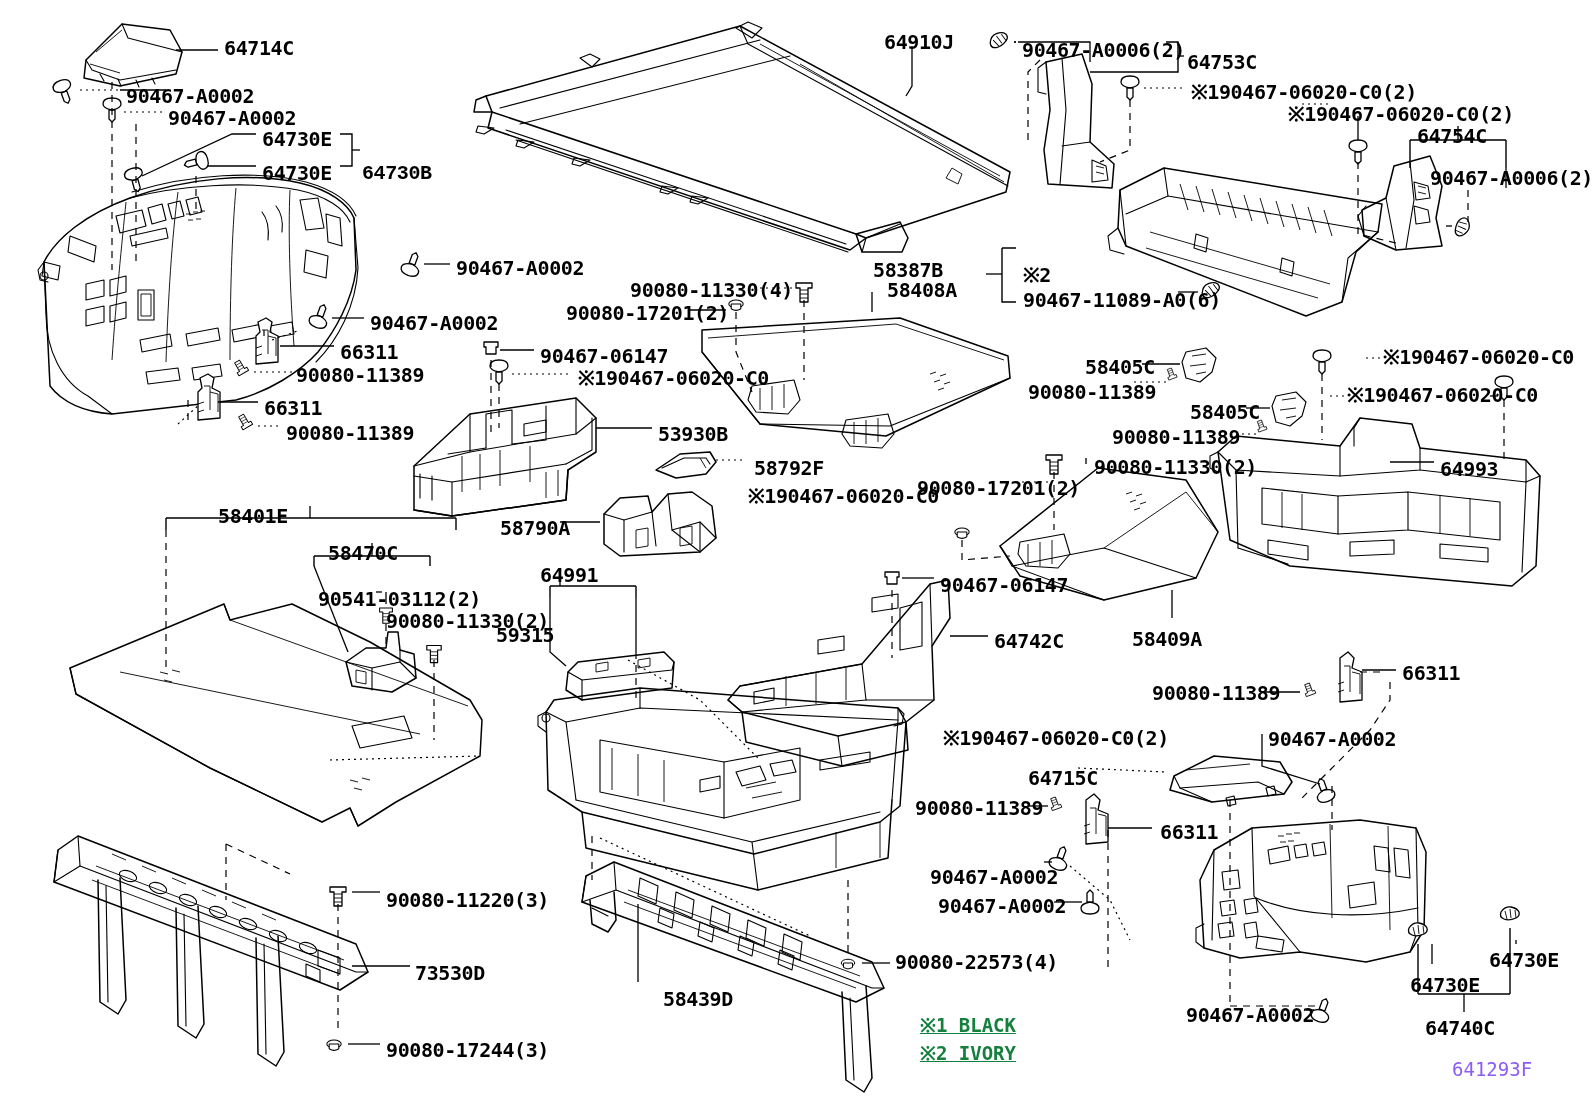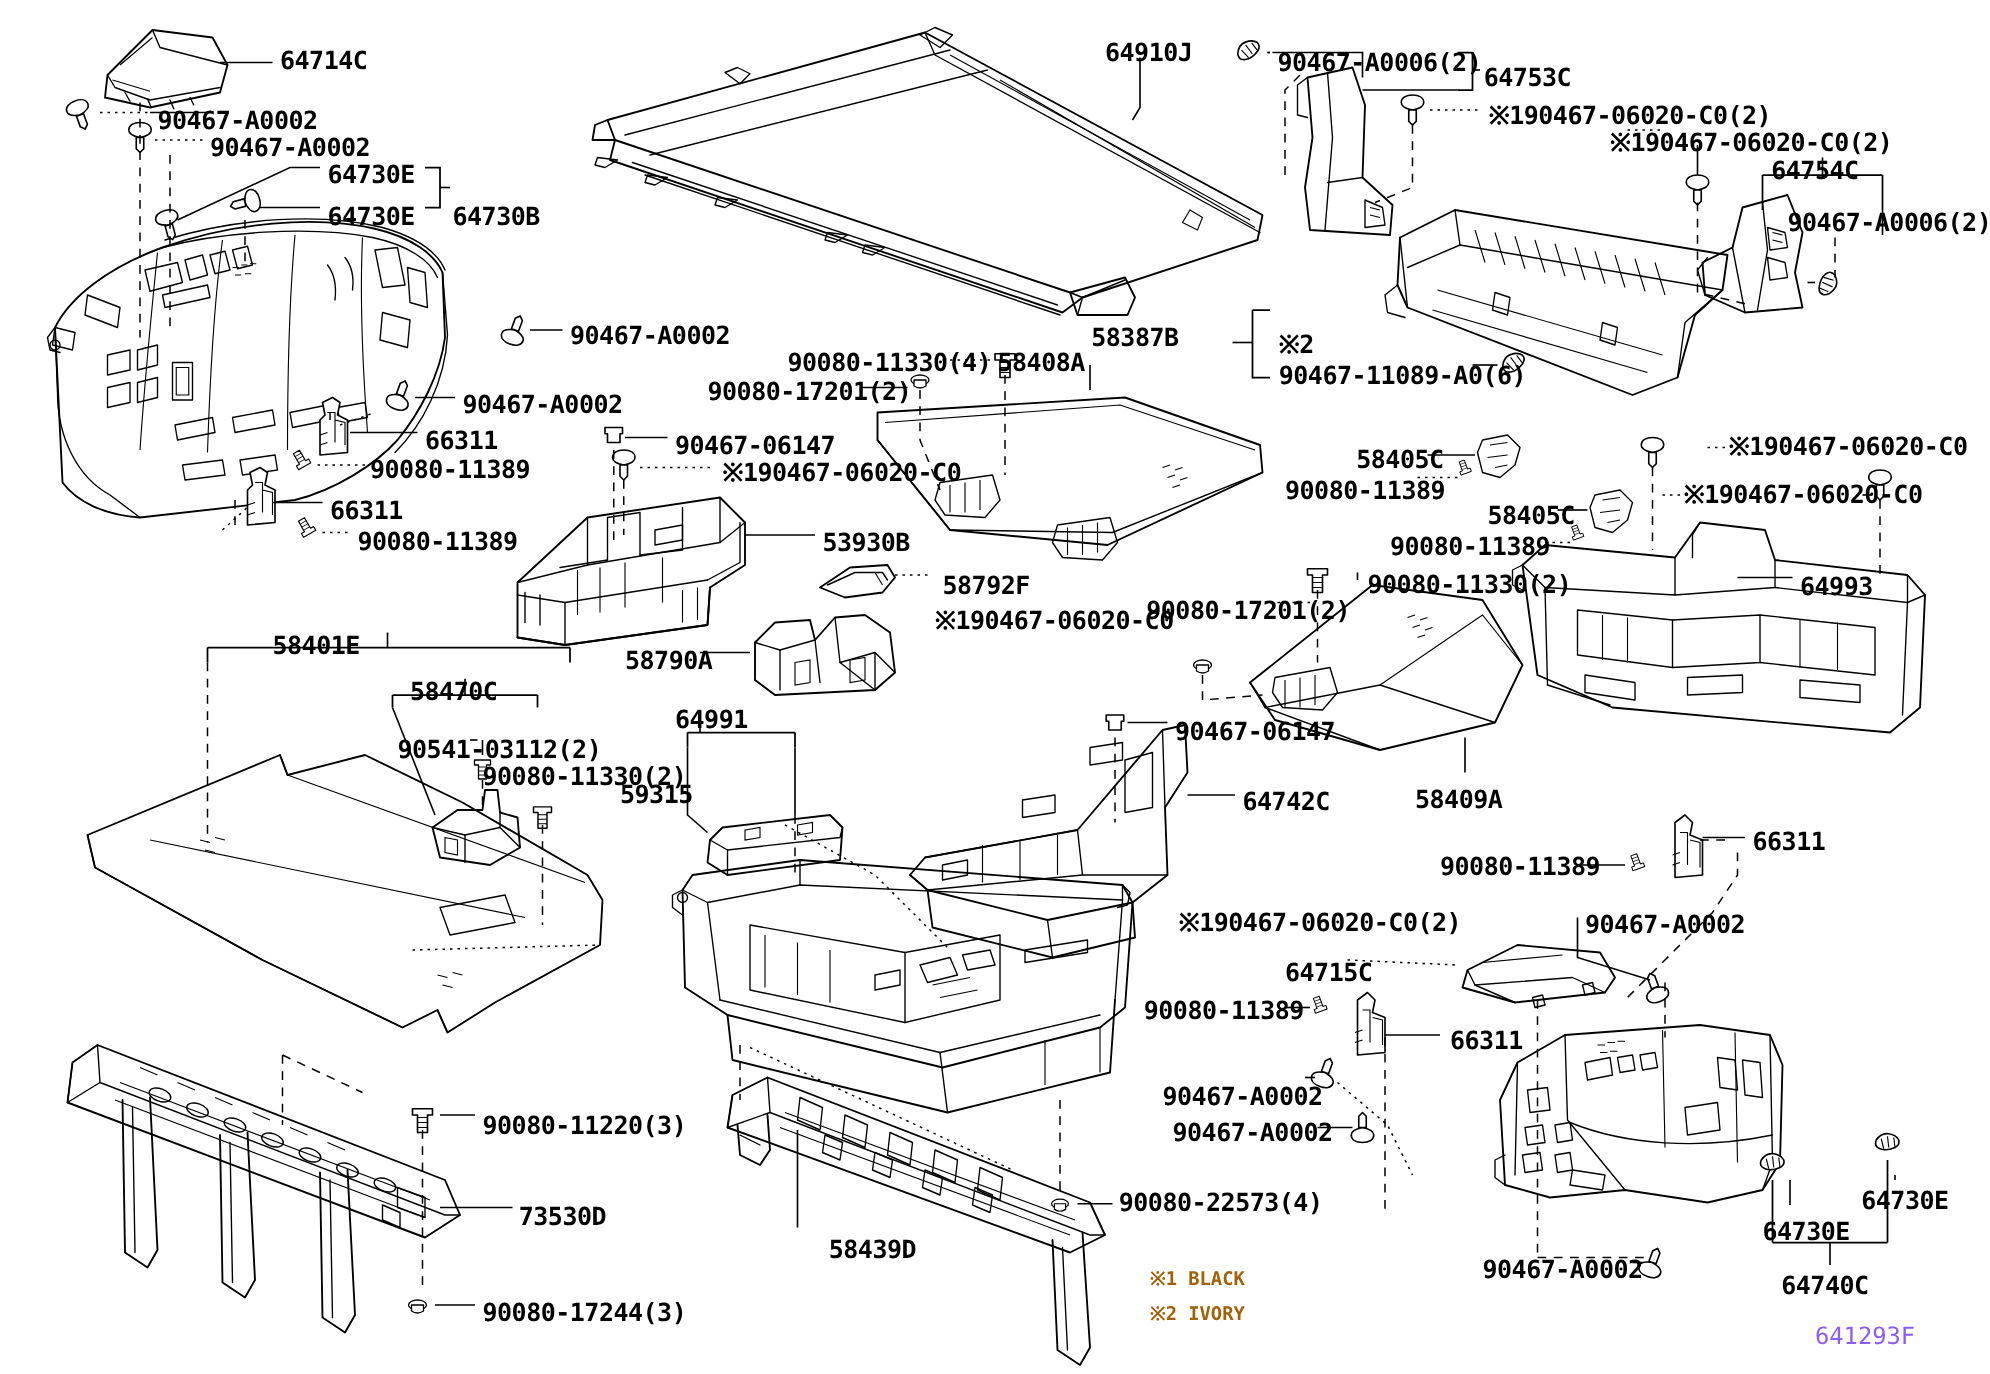--- a/index.html
+++ b/index.html
@@ -27,21 +27,21 @@
     position:absolute;
     font-family:"DejaVu Sans Mono","Liberation Mono",monospace;
     font-size:19px;
     font-weight:400;
     color:#8b5cf6;
     letter-spacing:0px;
   }
   .note{
     position:absolute;
     font-family:"DejaVu Sans Mono","Liberation Mono",monospace;
-    font-size:15px;font-weight:700;color:#a16207;white-space:pre;
+    font-size:19px;font-weight:700;color:#15803d;white-space:pre;text-decoration:underline;
   }
 </style>
 </head>
 <body>
 
 <div id="sheet">
 
   <svg id="artwork" viewBox="0 0 1592 1099" xmlns="http://www.w3.org/2000/svg">
     <defs>
       <style>
@@ -768,39 +768,39 @@
     <path class="dash" d="M1360,672 L1386,672"></path>
     <path class="dash" d="M1390,682 L1390,700 L1370,730 L1300,800"></path>
   </svg>
 
   <div id="labels">
       <div class="lbl" style="left: 224px; top: 38px;">64714C</div>
       <div class="lbl" style="left: 126px; top: 86px;">90467-A0002</div>
       <div class="lbl" style="left: 168px; top: 108px;">90467-A0002</div>
       <div class="lbl" style="left: 262px; top: 129px;">64730E</div>
       <div class="lbl" style="left: 262px; top: 163px;">64730E</div>
-      <div class="lbl" style="left: 362px; top: 163px;">64730B</div>
+      <div class="lbl" style="left: 362px; top: 163px; font-family: Liberation Mono, monospace;">64730B</div>
       <div class="lbl" style="left: 456px; top: 258px;">90467-A0002</div>
       <div class="lbl" style="left: 370px; top: 313px;">90467-A0002</div>
       <div class="lbl" style="left: 340px; top: 342px;">66311</div>
       <div class="lbl" style="left: 296px; top: 365px;">90080-11389</div>
       <div class="lbl" style="left: 264px; top: 398px;">66311</div>
       <div class="lbl" style="left: 286px; top: 423px;">90080-11389</div>
       <div class="lbl" style="left: 884px; top: 32px;">64910J</div>
       <div class="lbl" style="left: 1022px; top: 40px;">90467-A0006(2)</div>
       <div class="lbl" style="left: 1187px; top: 52px;">64753C</div>
       <div class="lbl" style="left: 1191px; top: 82px;">※190467-06020-C0(2)</div>
       <div class="lbl" style="left: 1288px; top: 104px;">※190467-06020-C0(2)</div>
       <div class="lbl" style="left: 1417px; top: 126px;">64754C</div>
       <div class="lbl" style="left: 1430px; top: 168px;">90467-A0006(2)</div>
       <div class="lbl" style="left: 873px; top: 260px;">58387B</div>
       <div class="lbl" style="left: 1023px; top: 265px;">※2</div>
       <div class="lbl" style="left: 1023px; top: 290px;">90467-11089-A0(6)</div>
       <div class="lbl" style="left: 630px; top: 280px;">90080-11330(4)</div>
-      <div class="lbl" style="left: 798px; top: 280px;">58408A</div>
+      <div class="lbl" style="left: 887px; top: 280px;">58408A</div>
       <div class="lbl" style="left: 566px; top: 303px;">90080-17201(2)</div>
       <div class="lbl" style="left: 540px; top: 346px;">90467-06147</div>
       <div class="lbl" style="left: 578px; top: 368px;">※190467-06020-C0</div>
       <div class="lbl" style="left: 1085px; top: 357px;">58405C</div>
       <div class="lbl" style="left: 1383px; top: 347px;">※190467-06020-C0</div>
       <div class="lbl" style="left: 1028px; top: 382px;">90080-11389</div>
       <div class="lbl" style="left: 1347px; top: 385px;">※190467-06020-C0</div>
       <div class="lbl" style="left: 1190px; top: 402px;">58405C</div>
       <div class="lbl" style="left: 1112px; top: 427px;">90080-11389</div>
       <div class="lbl" style="left: 658px; top: 424px;">53930B</div>

